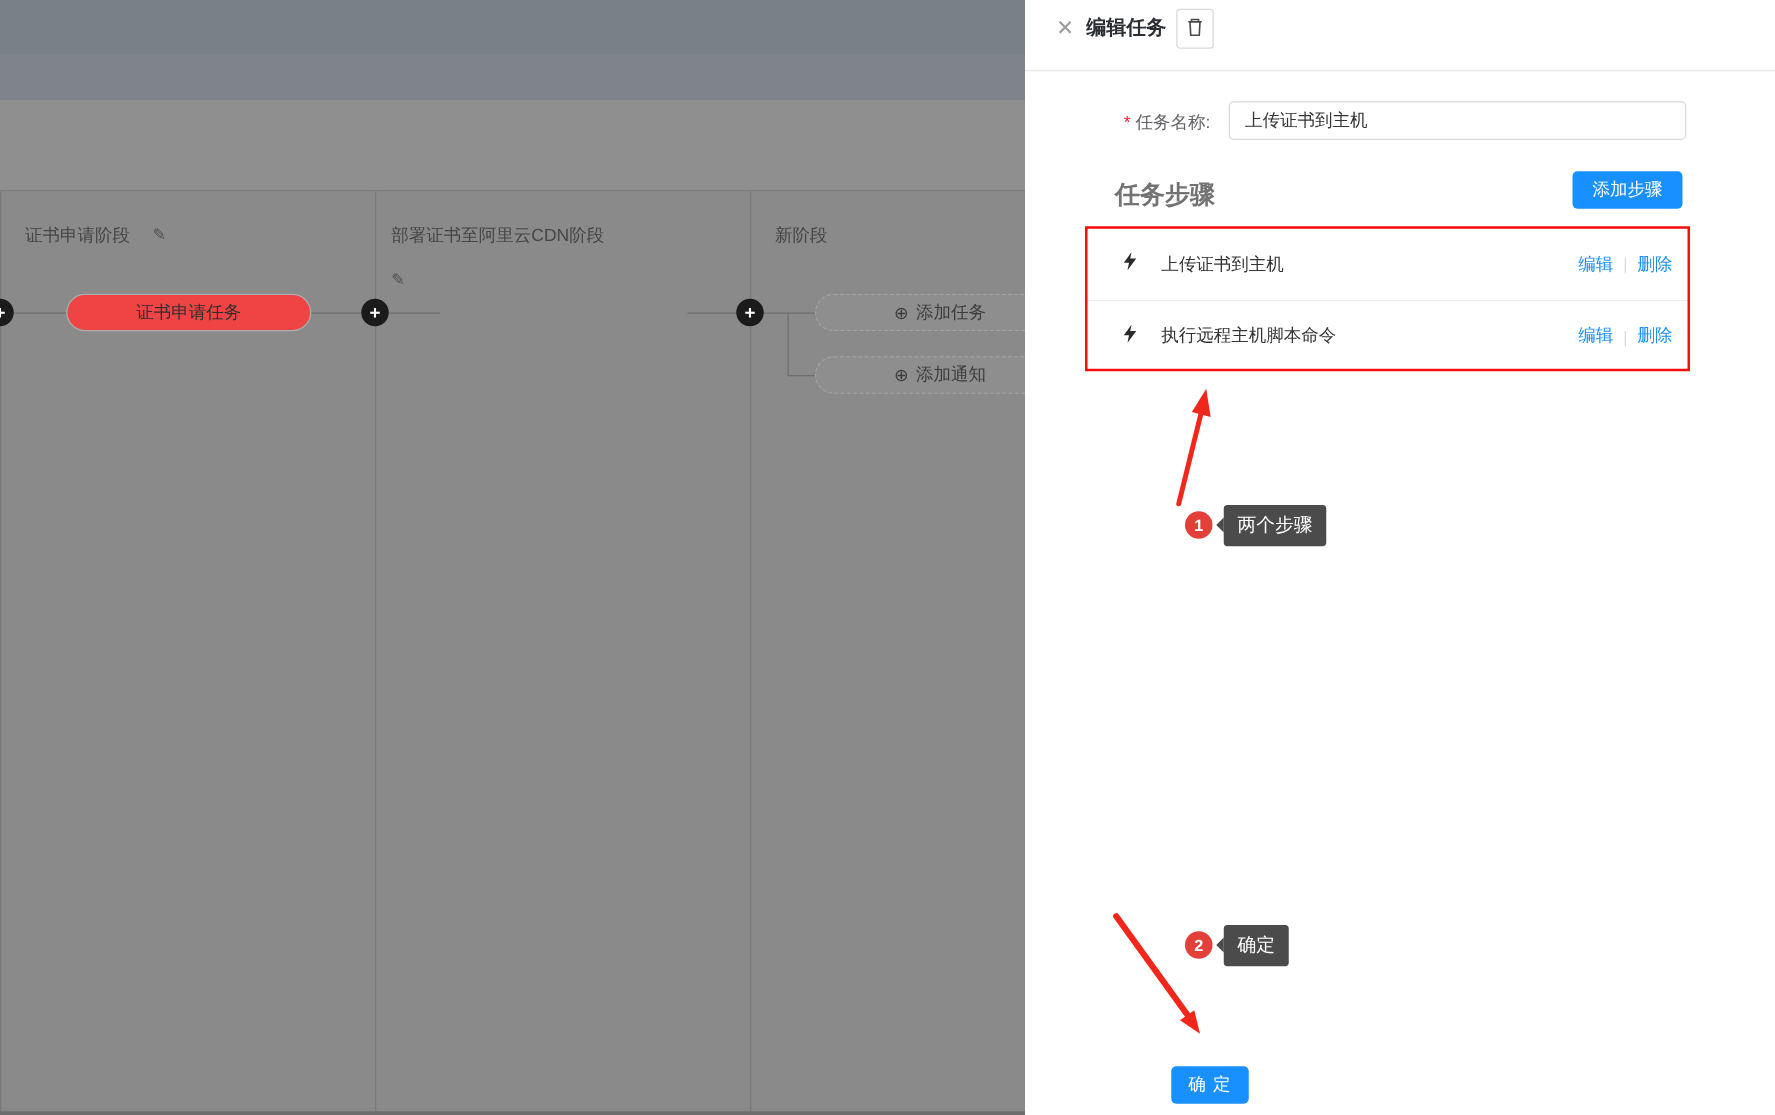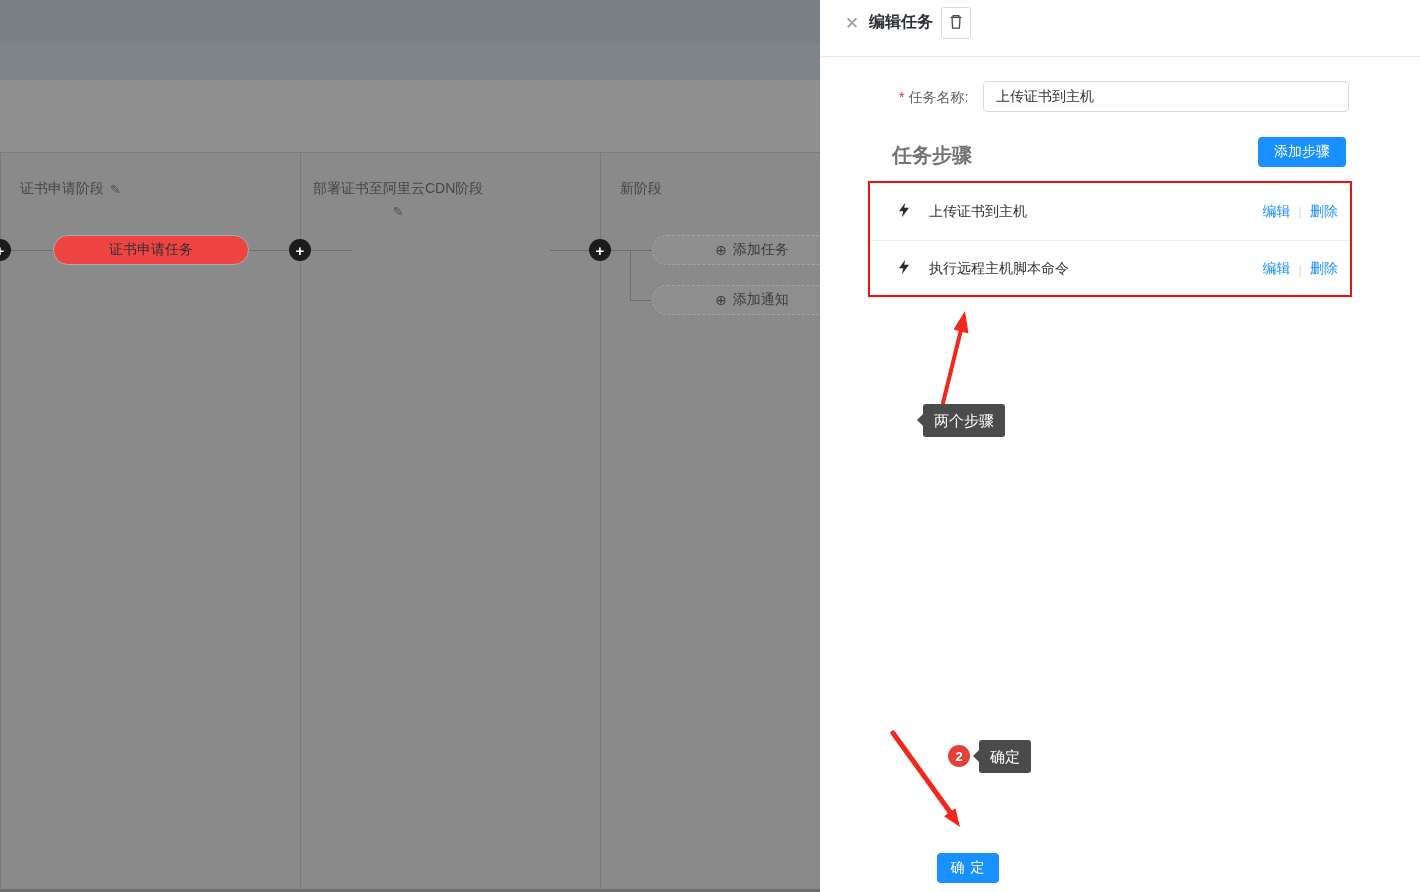--- a/index.html
+++ b/index.html
@@ -10,21 +10,21 @@
   .canvas { position:absolute; left:0; top:0; width:820px; height:892px;
     background:#8a8a8a; overflow:hidden; }
   .canvas-topbar { position:absolute; left:0; top:0; width:820px; height:80px;
     background:linear-gradient(to bottom,#798086 0,#798086 43px,#7e8489 43px,#7e8489 80px); }
   .canvas-toolbar { position:absolute; left:0; top:80px; width:820px; height:73px;
     background:#8f8f8f; border-bottom:1px solid #7b7b7b; }
   .col-border { position:absolute; top:153px; bottom:0; width:1px; background:#797979; }
   .canvas-bottomline { position:absolute; left:0; bottom:0; width:820px; height:3px; background:#6d6d6d; }
 
   .stage-label { position:absolute; top:180px; font-size:14px; color:#454545;
-    display:flex; align-items:center; gap:6px; white-space:nowrap; }
+    display:flex; gap:18px; white-space:nowrap; }
   .pencil { font-size:13px; color:#515151; }
 
   .pill { position:absolute; top:235px; height:30px; border-radius:16px;
     background:#ef4444; border:1px solid #acacac; color:#303030; font-size:14px;
     display:flex; align-items:center; justify-content:center; white-space:nowrap; }
   .pill-add { background:#8e8e8e; border:1px dashed #a5a5a5; color:#3c3c3c; gap:6px; }
   .addglyph { font-size:14px; color:#3c3c3c; }
 
   .conn-h { position:absolute; height:1px; background:#6e6e6e; }
   .conn-v { position:absolute; width:1px; background:#6e6e6e; }
@@ -182,21 +182,21 @@
 
 <div class="highlight-box"></div>
 
 <svg class="arrow" style="left:925px;top:303px;" width="70" height="110" viewBox="0 0 70 110">
   <line x1="18" y1="100" x2="36" y2="27" stroke="#f2271c" stroke-width="4" stroke-linecap="round"></line>
   <polygon points="40,8 43.5,30.5 28.5,26.5" fill="#f2271c"></polygon>
 </svg>
 <div class="num-badge" style="left:948px;top:409px;">
   <span>1</span>
 </div>
-<div class="tip" style="left:923px;top:404px;">
+<div class="tip" style="left:979px;top:404px;">
   <span>两个步骤</span>
 </div>
 
 <div class="num-badge" style="left:948px;top:745px;">
   <span>2</span>
 </div>
 <div class="tip" style="left:979px;top:740px;">
   <span>确定</span>
 </div>
 <svg class="arrow" style="left:885px;top:727px;" width="95" height="115" viewBox="0 0 95 115">

